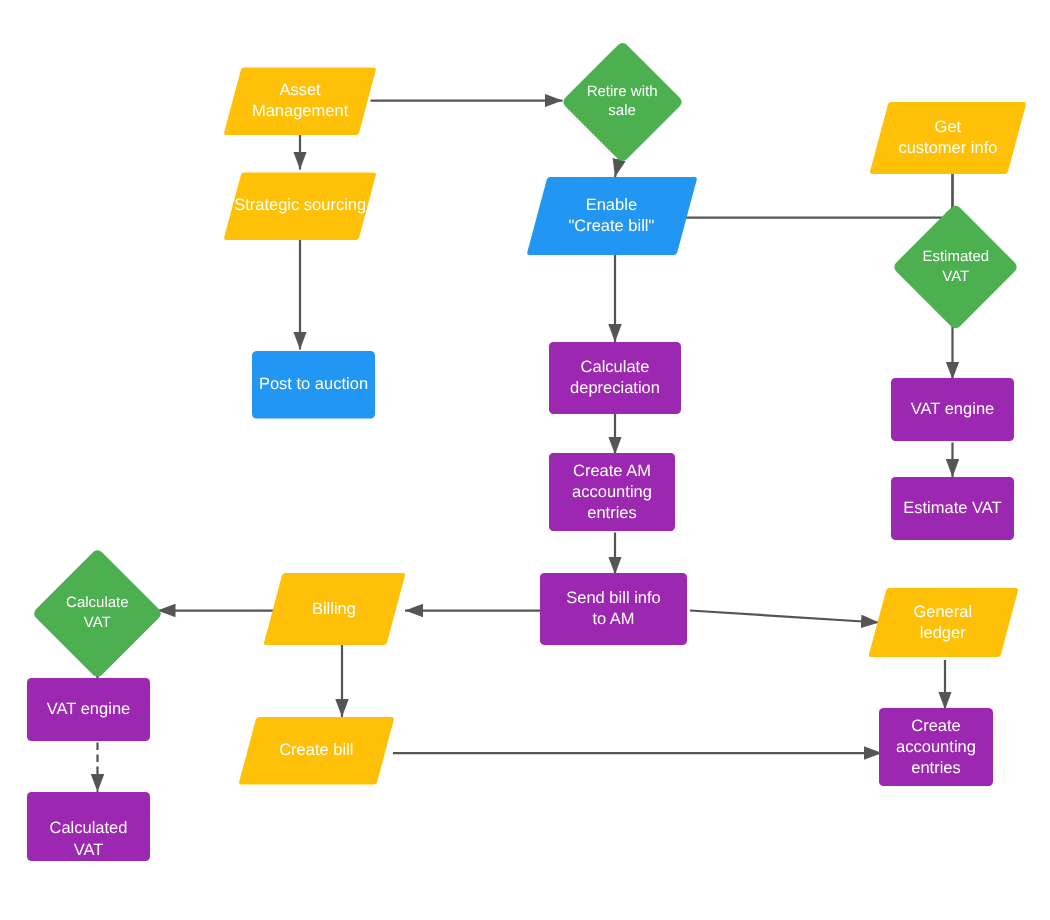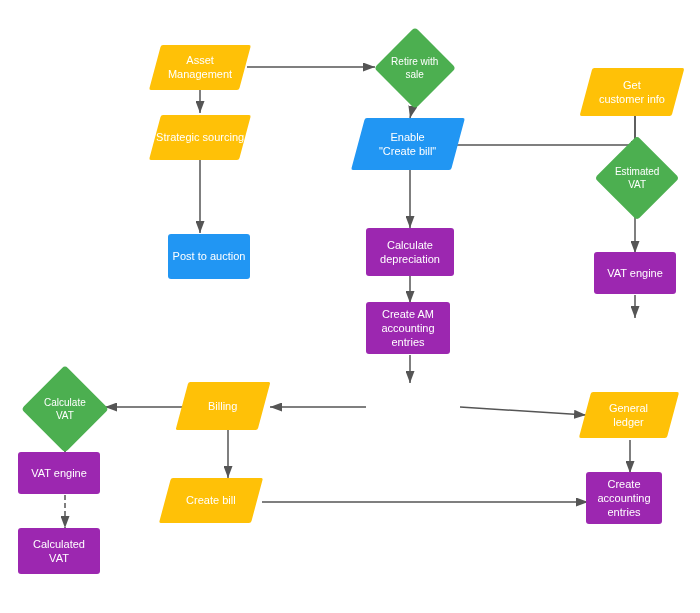--- a/index.html
+++ b/index.html
@@ -164,20 +164,23 @@
   </div>
 
   <div class="shape rect-purple" style="left:366px; top:228px; width:88px; height:48px;">
     <span>Calculate<br>depreciation</span>
   </div>
 
   <div class="shape rect-purple" style="left:366px; top:302px; width:84px; height:52px;">
     <span>Create AM<br>accounting<br>entries</span>
   </div>
 
+  <div class="shape rect-purple" style="left:360px; top:382px; width:98px; height:48px;">
+    <span>Send bill info<br>to AM</span>
+  </div>
 
   <div class="shape parallelogram" style="left:182px; top:382px; width:82px; height:48px;">
     <span>Billing</span>
   </div>
 
   <div class="shape parallelogram" style="left:165px; top:478px; width:92px; height:45px;">
     <span>Create bill</span>
   </div>
 
   <div class="shape parallelogram" style="left:586px; top:68px; width:92px; height:48px;">
@@ -187,36 +190,39 @@
   <div class="diamond-wrap" style="left:587px; top:148px; width:100px; height:60px;">
     <div class="diamond" style="width:60px; height:60px; background:#4CAF50; border-radius:4px;">
       <span style="font-size:10px; color:#fff;">Estimated<br>VAT</span>
     </div>
   </div>
 
   <div class="shape rect-purple" style="left:594px; top:252px; width:82px; height:42px;">
     <span>VAT engine</span>
   </div>
 
+  <div class="shape rect-purple" style="left:594px; top:318px; width:82px; height:42px;">
+    <span>Estimate VAT</span>
+  </div>
 
   <div class="shape parallelogram" style="left:585px; top:392px; width:88px; height:46px;">
     <span>General<br>ledger</span>
   </div>
 
   <div class="shape rect-purple" style="left:586px; top:472px; width:76px; height:52px;">
     <span>Create<br>accounting<br>entries</span>
   </div>
 
   <div class="diamond-wrap" style="left:22px; top:378px; width:85px; height:62px;">
     <div class="diamond" style="width:62px; height:62px; background:#4CAF50; border-radius:4px;">
       <span style="font-size:10px; color:#fff;">Calculate<br>VAT</span>
     </div>
   </div>
 
   <div class="shape rect-purple" style="left:18px; top:452px; width:82px; height:42px;">
     <span>VAT engine</span>
   </div>
 
-  <div class="shape rect-purple" style="left:18px; top:528px; width:82px; height:46px;">
+  <div class="shape rect-purple" style="left:18px; top:528px; width:82px; height:46px;align-items:flex-end;">
     <span>Calculated<br>VAT</span>
   </div>
 
 </div>
 
 </body></html>

